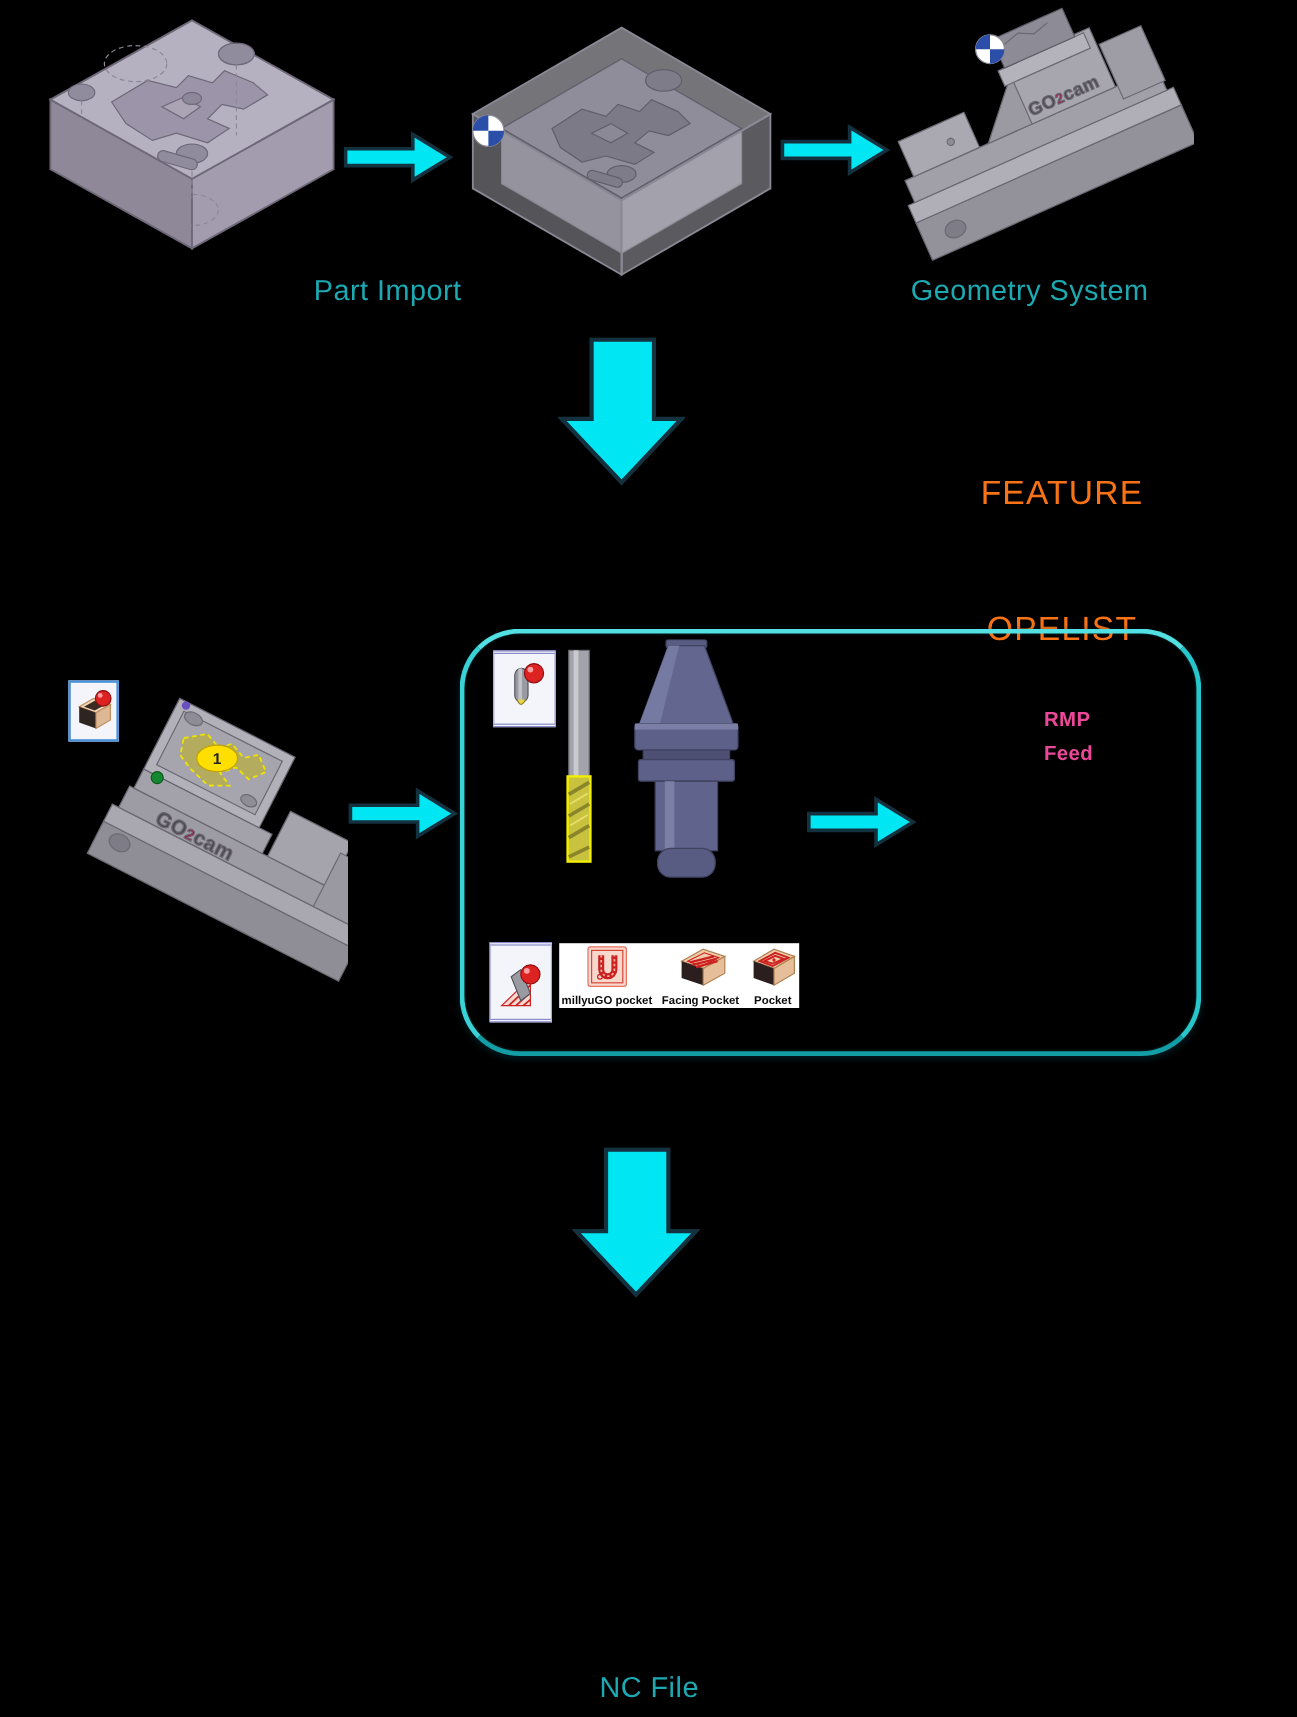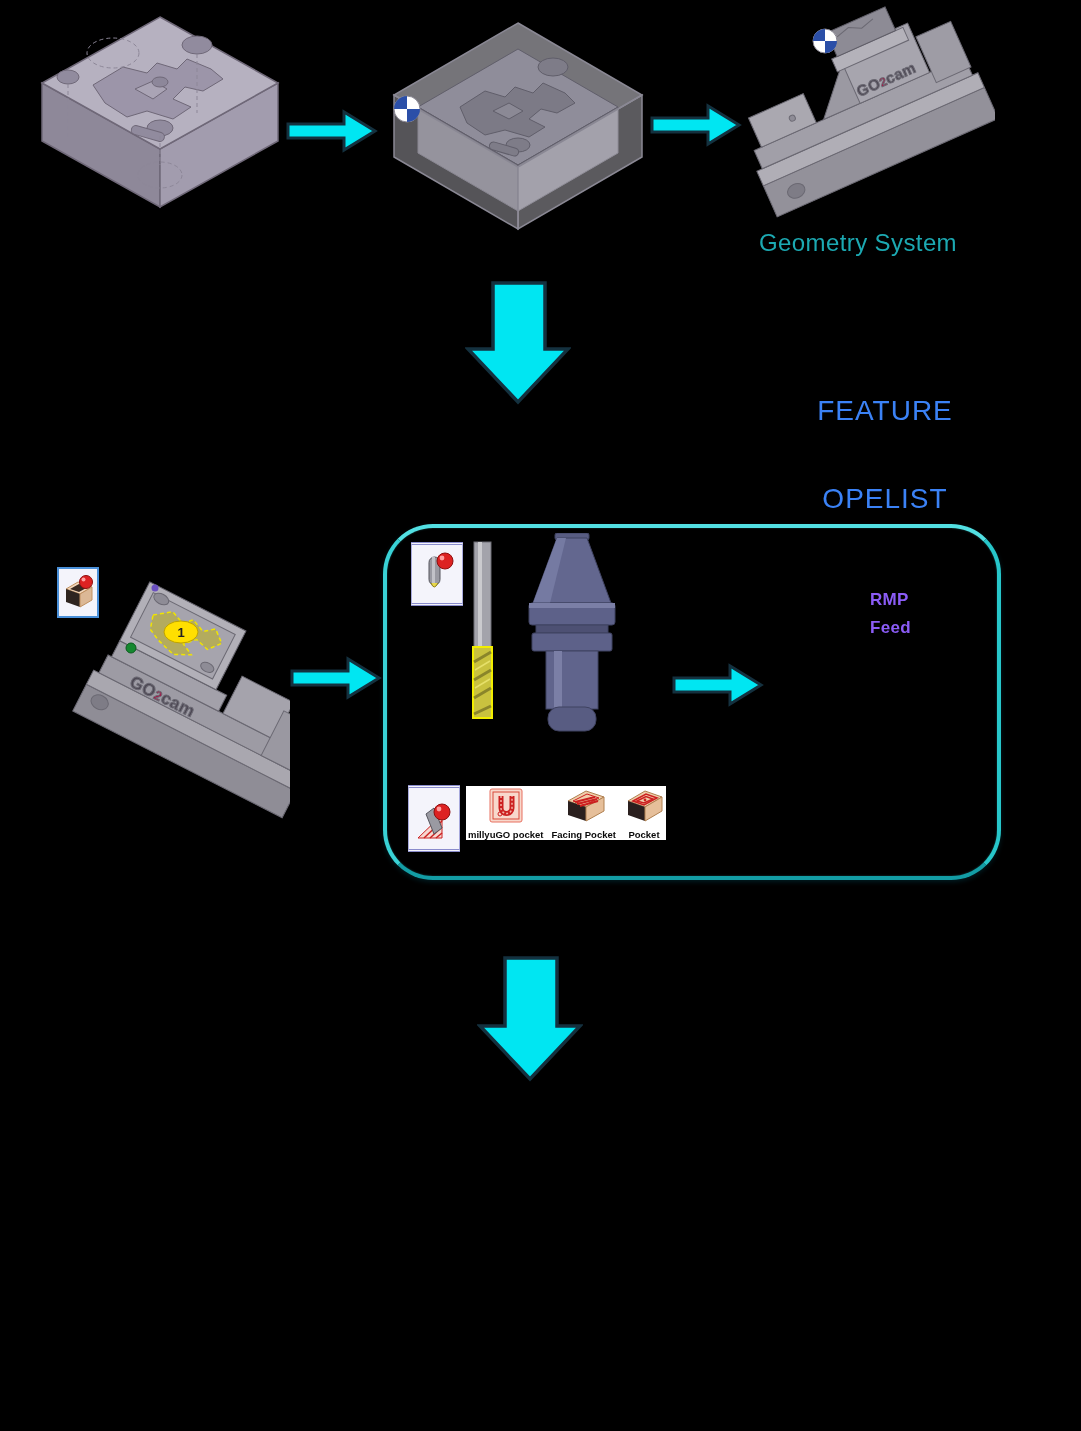--- a/index.html
+++ b/index.html
@@ -1,22 +1,22 @@
 <!DOCTYPE html>
 <html><head>
 <meta charset="utf-8">
 <style>
   html,body{margin:0;padding:0;background:#000;}
   .canvas{position:relative;width:1081px;height:1431px;background:#000;overflow:hidden;
           font-family:"Liberation Sans",sans-serif;}
   .abs{position:absolute;}
   .label{position:absolute;color:#1CA9B2;font-size:24px;line-height:1.26;text-align:center;
          letter-spacing:0.4px;white-space:pre-line;}
-  .heading{position:absolute;color:#3b82f6;font-size:28px;letter-spacing:1px;text-align:center;}
-  .red-param{position:absolute;color:#8b5cf6;font-size:17px;font-weight:bold;letter-spacing:0.3px;}
+  .heading{position:absolute;color:#f97316;font-size:28px;letter-spacing:1px;text-align:center;}
+  .red-param{position:absolute;color:#ec4899;font-size:17px;font-weight:bold;letter-spacing:0.3px;}
   .opelist-box{position:absolute;left:383px;top:524px;width:610px;height:348px;
                border:4px solid #27C6CA;border-top-color:#52E0E3;border-left-color:#39D2D6;
                border-bottom-color:#139DA5;border-radius:50px;
                box-shadow:0 2px 5px rgba(0,40,48,.7), inset 0 0 2px rgba(70,220,230,.35);}
   .strategy-panel{position:absolute;left:466px;top:786px;width:200px;height:54px;background:#fff;
                   display:flex;align-items:stretch;justify-content:space-between;padding:2px 2px 1px 2px;
                   box-sizing:border-box;}
   .strategy-opt{display:flex;flex-direction:column;align-items:center;justify-content:space-between;}
   .strategy-opt span{font-size:9.5px;font-weight:600;color:#0a0a0a;white-space:nowrap;line-height:1;}
   .icon-frame{position:absolute;background:#f4f4fb;border:1px solid #a8aadd;
@@ -89,28 +89,29 @@
       <circle cx="56" cy="82" r="3" fill="#8e8c96"></circle>
       <text x="126" y="90" font-family="Liberation Sans,sans-serif" font-size="15" font-weight="bold" fill="#4d4854" letter-spacing="0.5"><tspan>GO</tspan><tspan fill="#b5003c" font-size="12">2</tspan><tspan>cam</tspan></text>
     </g>
     <g transform="translate(80,36)">
       <circle r="12" fill="#ffffff" stroke="#8a8894"></circle>
       <path d="M0,0 L-12,0 A12,12 0 0 1 0,-12 Z" fill="#2b4fa8"></path>
       <path d="M0,0 L12,0 A12,12 0 0 1 0,12 Z" fill="#2b4fa8"></path>
     </g>
   </svg>
 
+  <div class="label" style="left:198px;top:228px;width:250px">Part Import</div>
   <div class="label" style="left:733px;top:228px;width:250px">Geometry System</div>
 
   <svg class="abs" style="left:465px;top:281px" width="106" height="124" viewBox="0 0 106 124">
     <polygon points="28,2 80,2 80,68 103,68 53,121 3,68 28,68" fill="#00E6F2" stroke="#14313F" stroke-width="3.5"></polygon>
   </svg>
 
   <div class="heading" style="left:760px;top:395px;width:250px">FEATURE</div>
-  <div class="heading" style="left:760px;top:483px;width:250px">OPELIST</div>
+  <div class="heading" style="left:760px;top:508px;width:250px">OPELIST</div>
 
   <div class="opelist-box"></div>
 
   <div class="icon-frame" style="left:411px;top:542px;width:52px;height:64px">
     <svg width="50" height="58" viewBox="0 0 50 58">
       <rect x="17" y="12" width="11" height="28" rx="5.5" fill="#9a9aa2" stroke="#55555d"></rect>
       <rect x="20" y="12" width="3" height="26" fill="#c2c2c8"></rect>
       <path d="M19,38 Q22,46 26,38" fill="#e8d84a" stroke="#8a7d20"></path>
       <circle cx="33" cy="16" r="8" fill="#dd2222" stroke="#8e0f0f"></circle>
       <circle cx="30" cy="13" r="2.4" fill="#ff9f9f"></circle>
@@ -237,14 +238,15 @@
 
 
   <svg class="abs" style="left:290px;top:655px" width="92" height="46" viewBox="0 0 92 46">
     <polygon points="2,16 58,16 58,4 89,23 58,42 58,30 2,30" fill="#00E6F2" stroke="#14313F" stroke-width="3"></polygon>
   </svg>
 
   <svg class="abs" style="left:477px;top:956px" width="106" height="126" viewBox="0 0 106 126">
     <polygon points="28,2 80,2 80,70 103,70 53,123 3,70 28,70" fill="#00E6F2" stroke="#14313F" stroke-width="3.5"></polygon>
   </svg>
 
+  <div class="label" style="left:416px;top:1392px;width:250px">NC File</div>
 
 </div>
 
 </body></html>

